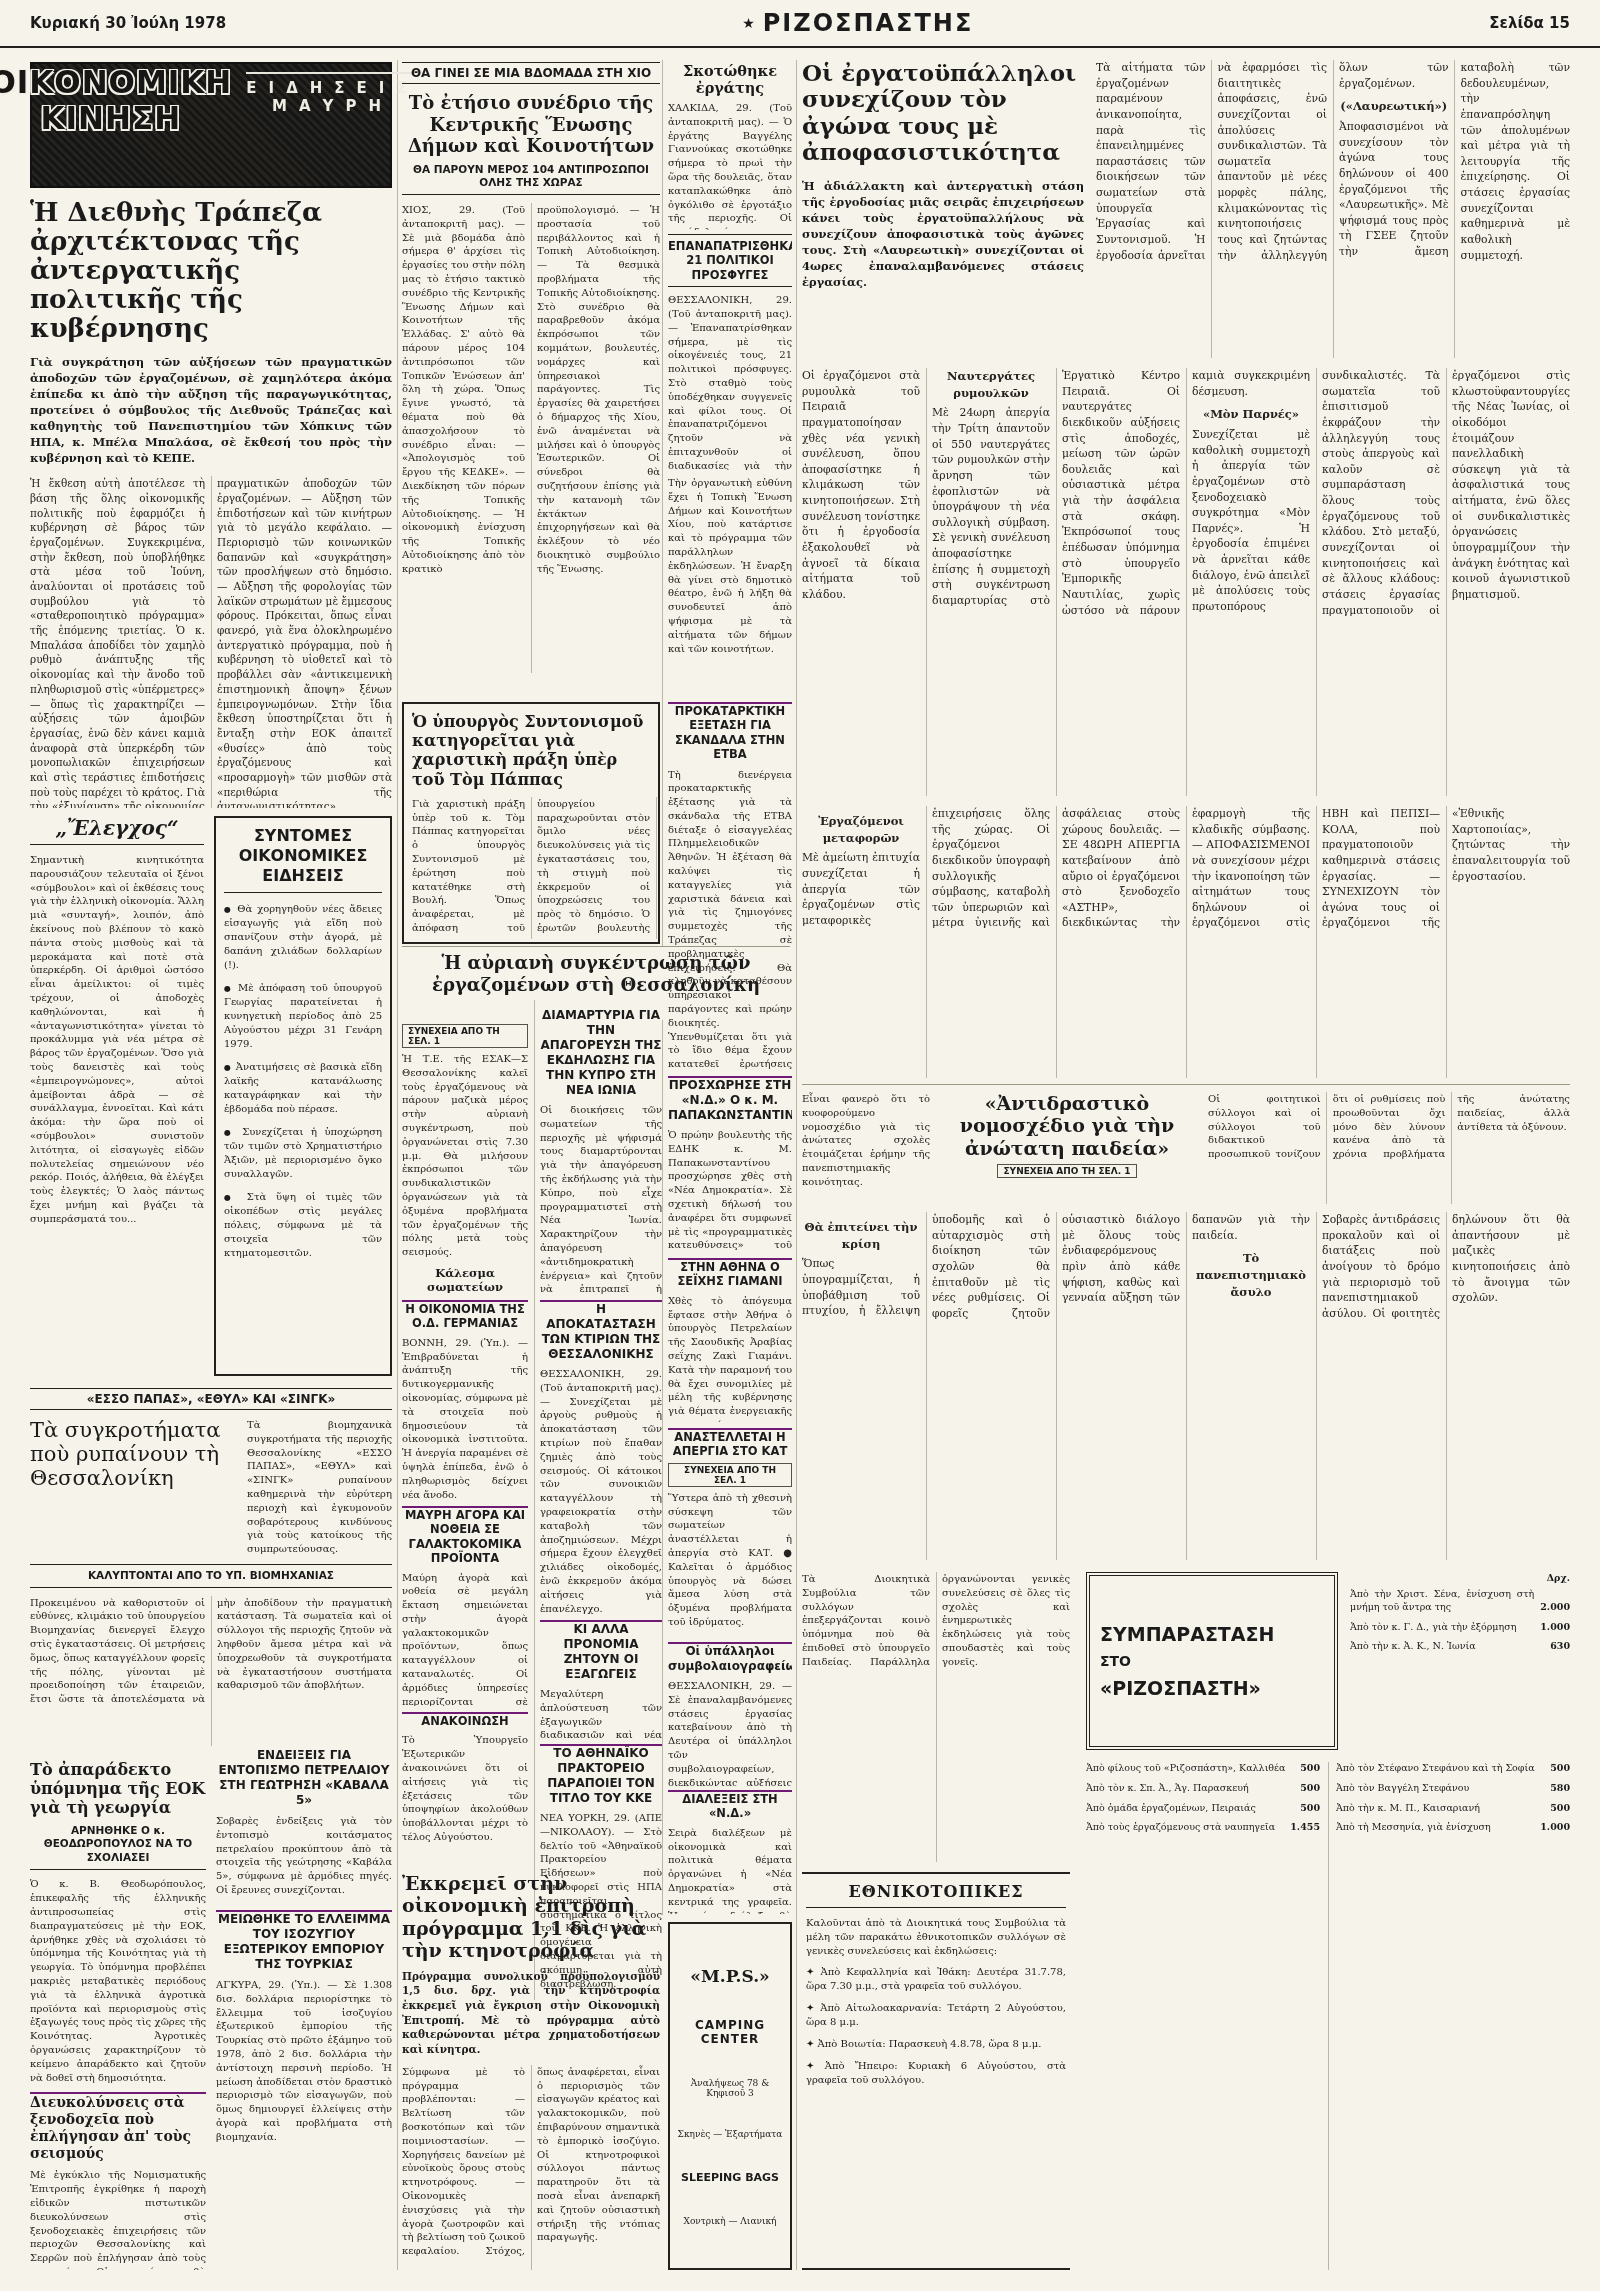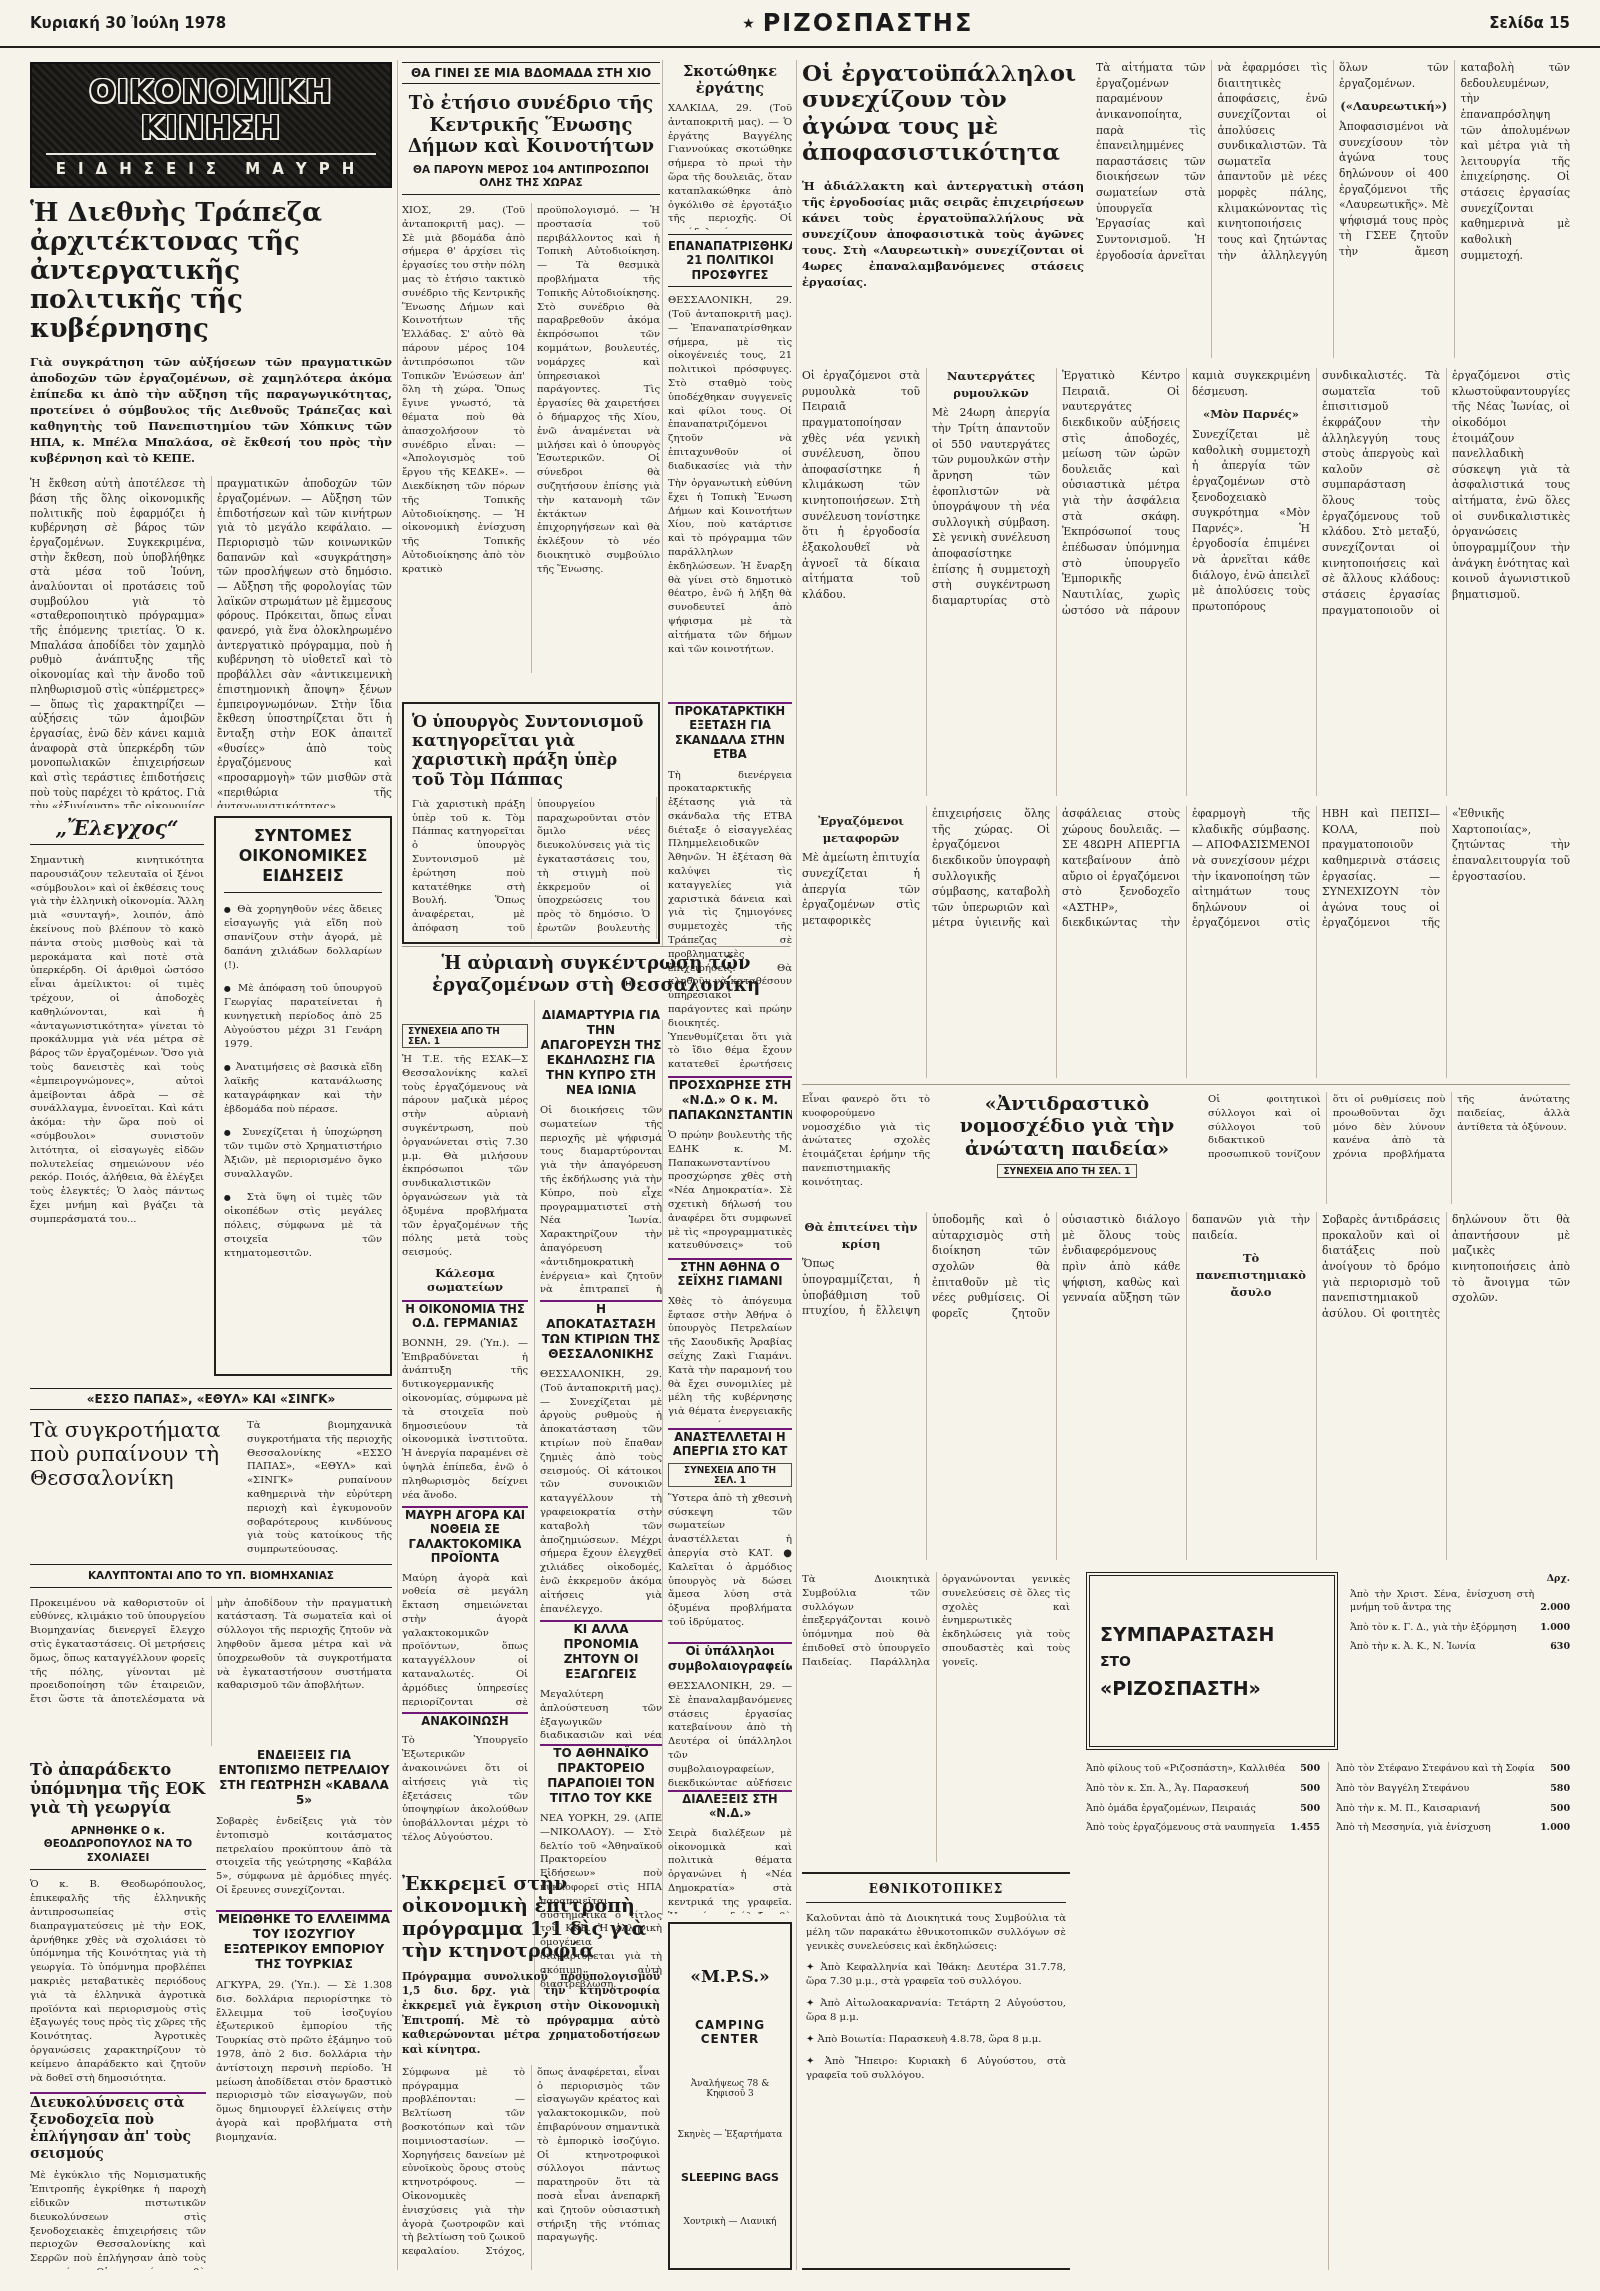--- a/index.html
+++ b/index.html
@@ -11,21 +11,21 @@
   .ctr{text-align:center}
   
   .pg-header{position:absolute;left:0;top:0;width:1600px;height:48px;border-bottom:2px solid #23211d;
              display:flex;align-items:center;justify-content:space-between;padding:0 30px;
              font-family:"DejaVu Sans",sans-serif}
   .pg-date,.pg-num{font-size:15px;font-weight:bold}
   .masthead{font-size:24px;font-weight:bold;letter-spacing:2px;display:flex;align-items:center;gap:6px}
   .masthead .star{font-size:14px}
   
   .econ-box{background:repeating-linear-gradient(45deg,#151513 0 3px,#262420 3px 6px);border:2px solid #111;
-            display:flex;flex-direction:column;justify-content:center}
+            display:flex;flex-direction:row;justify-content:center}
   .econ-title{font-family:"DejaVu Sans",sans-serif;font-weight:bold;font-size:31px;letter-spacing:1px;
               text-align:center;color:#171614;
               text-shadow:-1.5px -1.5px 0 #f2efe6,1.5px -1.5px 0 #f2efe6,-1.5px 1.5px 0 #f2efe6,1.5px 1.5px 0 #f2efe6,0 -1.5px 0 #f2efe6,0 1.5px 0 #f2efe6,-1.5px 0 0 #f2efe6,1.5px 0 0 #f2efe6}
   .econ-sub{border-top:2px solid #e9e6dd;margin:8px 14px 0;padding-top:5px;color:#efece3;
             font-family:"DejaVu Sans",sans-serif;font-weight:bold;font-size:15px;letter-spacing:12px;text-align:center}
   
   .h26{font-size:26px;font-weight:bold;line-height:1.12}
   .h21{font-size:21px;font-weight:normal;line-height:1.15}
   .h19{font-size:19px;font-weight:bold;line-height:1.18}
   .h18{font-size:18px;font-weight:bold;line-height:1.2}
@@ -306,21 +306,21 @@
     <span class="crosshead">Θὰ ἐπιτείνει τὴν κρίση</span>
     <span>Ὅπως ὑπογραμμίζεται, ἡ ὑποβάθμιση τοῦ πτυχίου, ἡ ἔλλειψη ὑποδομῆς καὶ ὁ αὐταρχισμὸς στὴ διοίκηση τῶν σχολῶν θὰ ἐπιταθοῦν μὲ τὶς νέες ρυθμίσεις. Οἱ φορεῖς ζητοῦν οὐσιαστικὸ διάλογο μὲ ὅλους τοὺς ἐνδιαφερόμενους πρὶν ἀπὸ κάθε ψήφιση, καθὼς καὶ γενναία αὔξηση τῶν δαπανῶν γιὰ τὴν παιδεία.</span>
     <span class="crosshead">Τὸ πανεπιστημιακὸ ἄσυλο</span>
     <span>Σοβαρὲς ἀντιδράσεις προκαλοῦν καὶ οἱ διατάξεις ποὺ ἀνοίγουν τὸ δρόμο γιὰ περιορισμὸ τοῦ πανεπιστημιακοῦ ἀσύλου. Οἱ φοιτητὲς δηλώνουν ὅτι θὰ ἀπαντήσουν μὲ μαζικὲς κινητοποιήσεις ἀπὸ τὸ ἄνοιγμα τῶν σχολῶν.</span>
   </section>
   <section class="abs clip cols2 body-txt" style="left:802px;top:1572px;width:268px;height:290px">
     <span>Τὰ Διοικητικὰ Συμβούλια τῶν συλλόγων ἐπεξεργάζονται κοινὸ ὑπόμνημα ποὺ θὰ ἐπιδοθεῖ στὸ ὑπουργεῖο Παιδείας. Παράλληλα ὀργανώνονται γενικὲς συνελεύσεις σὲ ὅλες τὶς σχολὲς καὶ ἐνημερωτικὲς ἐκδηλώσεις γιὰ τοὺς σπουδαστὲς καὶ τοὺς γονεῖς.</span>
   </section>
 
   <section class="abs clip" style="left:802px;top:1872px;width:268px;height:398px;border-top:2px solid #23211d;border-bottom:2px solid #23211d;padding:8px 4px">
-    <h2 class="ctr" style="font-size:12px;font-weight:bold;letter-spacing:1px;border-bottom:1px solid #23211d;padding-bottom:6px">ΕΘΝΙΚΟΤΟΠΙΚΕΣ</h2>
+    <h2 class="ctr" style="font-size:16px;font-weight:bold;letter-spacing:1px;border-bottom:1px solid #23211d;padding-bottom:6px">ΕΘΝΙΚΟΤΟΠΙΚΕΣ</h2>
     <p class="body-txt" style="margin:8px 0">Καλοῦνται ἀπὸ τὰ Διοικητικά τους Συμβούλια τὰ μέλη τῶν παρακάτω ἐθνικοτοπικῶν συλλόγων σὲ γενικὲς συνελεύσεις καὶ ἐκδηλώσεις:</p>
     <p class="ethn-item">Ἀπὸ Κεφαλληνία καὶ Ἰθάκη: Δευτέρα 31.7.78, ὥρα 7.30 μ.μ., στὰ γραφεῖα τοῦ συλλόγου.</p>
     <p class="ethn-item">Ἀπὸ Αἰτωλοακαρνανία: Τετάρτη 2 Αὐγούστου, ὥρα 8 μ.μ.</p>
     <p class="ethn-item">Ἀπὸ Βοιωτία: Παρασκευὴ 4.8.78, ὥρα 8 μ.μ.</p>
     <p class="ethn-item">Ἀπὸ Ἤπειρο: Κυριακὴ 6 Αὐγούστου, στὰ γραφεῖα τοῦ συλλόγου.</p>
   </section>
 
   <section class="abs boxed-dbl" style="left:1086px;top:1572px;width:252px;height:178px;display:flex;flex-direction:column;justify-content:center;gap:8px">
     <div class="symp-line" style="font-size:19px">ΣΥΜΠΑΡΑΣΤΑΣΗ</div>
     <div class="symp-line" style="font-size:14px">ΣΤΟ</div>

